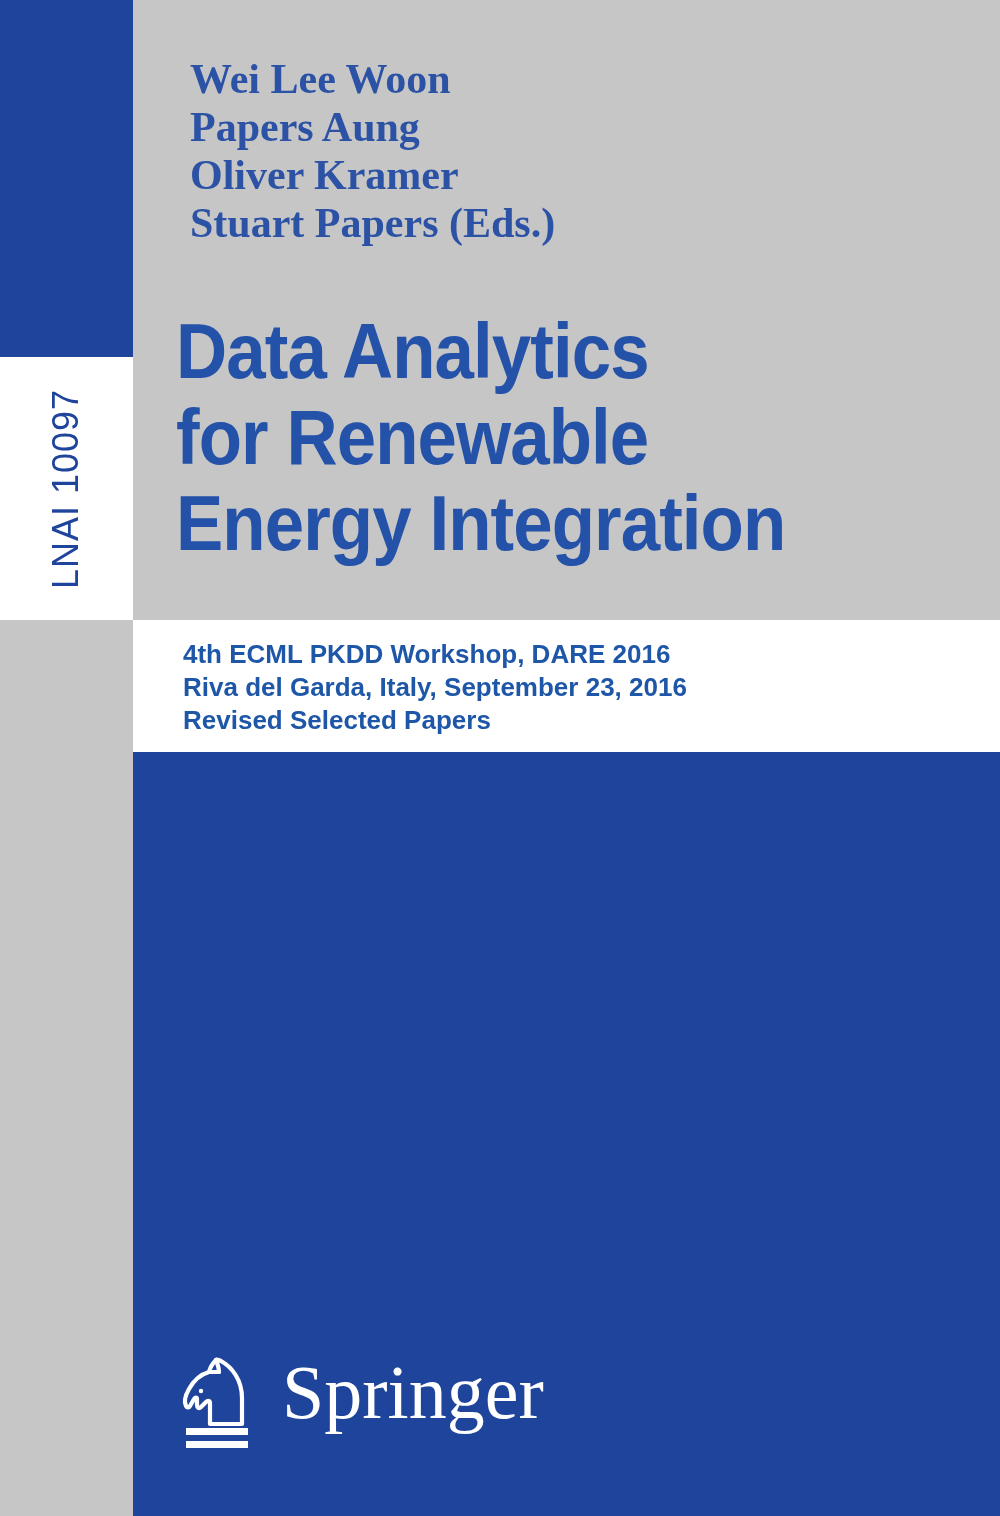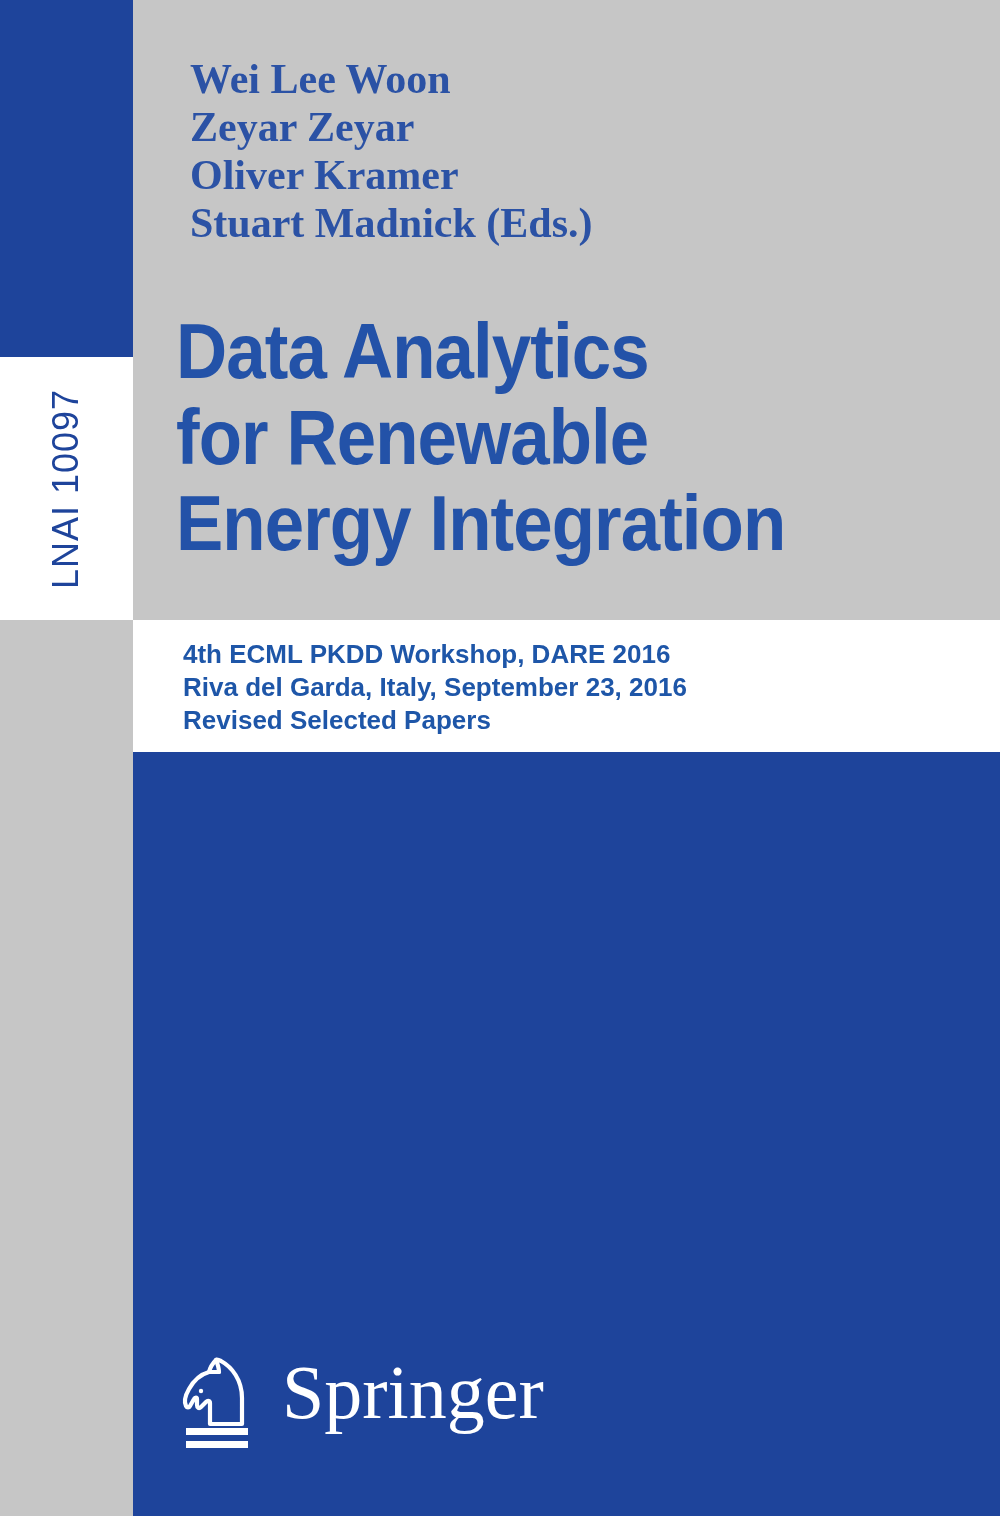--- a/index.html
+++ b/index.html
@@ -157,23 +157,23 @@
   <div class="block" id="left-gray-strip"></div>
   <div class="block" id="subtitle-white-band"></div>
   <div class="block" id="main-blue-panel"></div>
 
   <div id="spine-label">
     <span class="spine-text">LNAI 10097</span>
   </div>
 
   <div id="editors">
     <div class="editor-line">Wei Lee Woon</div>
-    <div class="editor-line">Zeyar Zeyar</div>
+    <div class="editor-line">Papers Aung</div>
     <div class="editor-line">Oliver Kramer</div>
-    <div class="editor-line">Stuart Madnick (Eds.)</div>
+    <div class="editor-line">Stuart Papers (Eds.)</div>
   </div>
 
   <div id="title">
     <div class="title-line">Data Analytics</div>
     <div class="title-line">for Renewable</div>
     <div class="title-line">Energy Integration</div>
   </div>
 
   <div id="subtitle">
     <div class="subtitle-line">4th ECML PKDD Workshop, DARE 2016</div>

